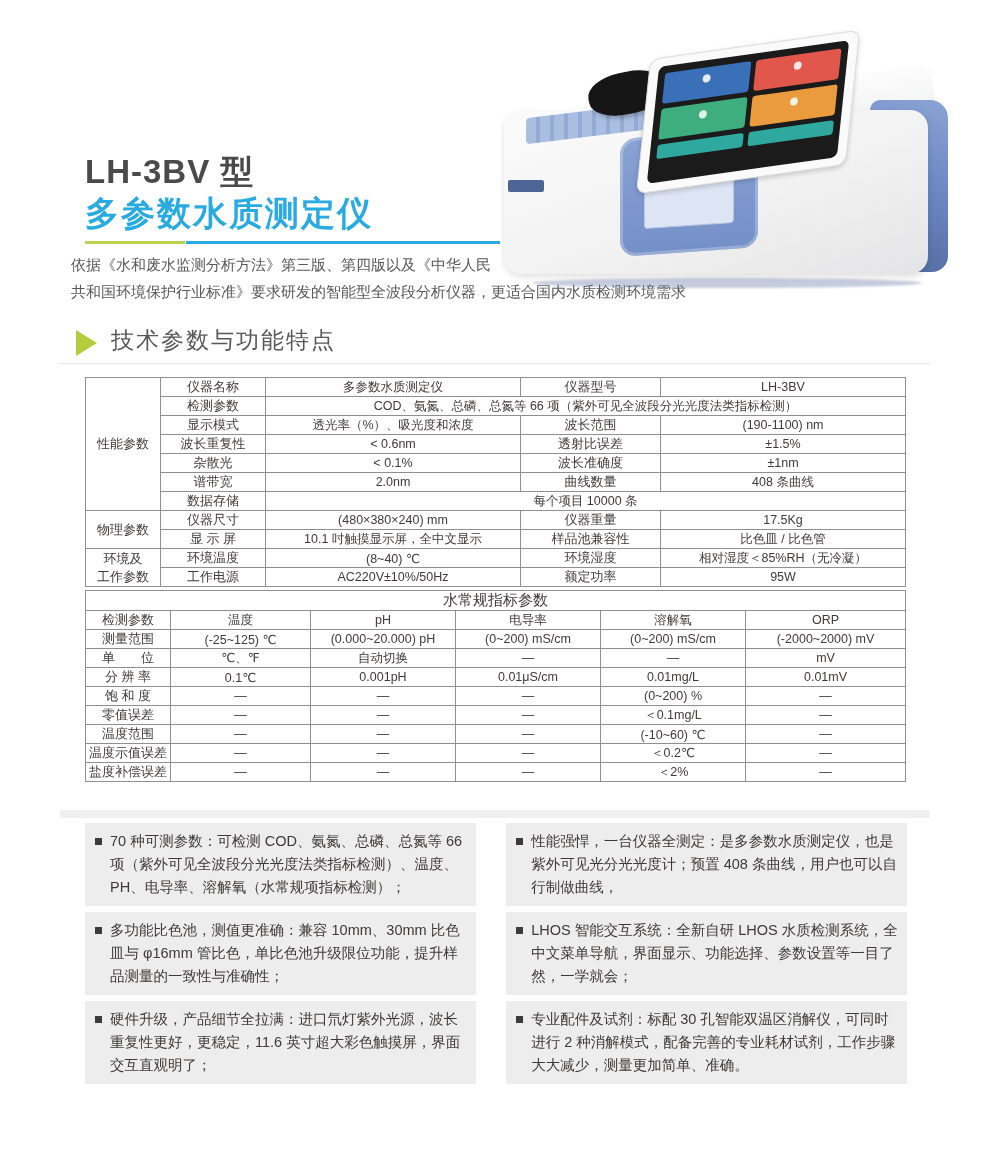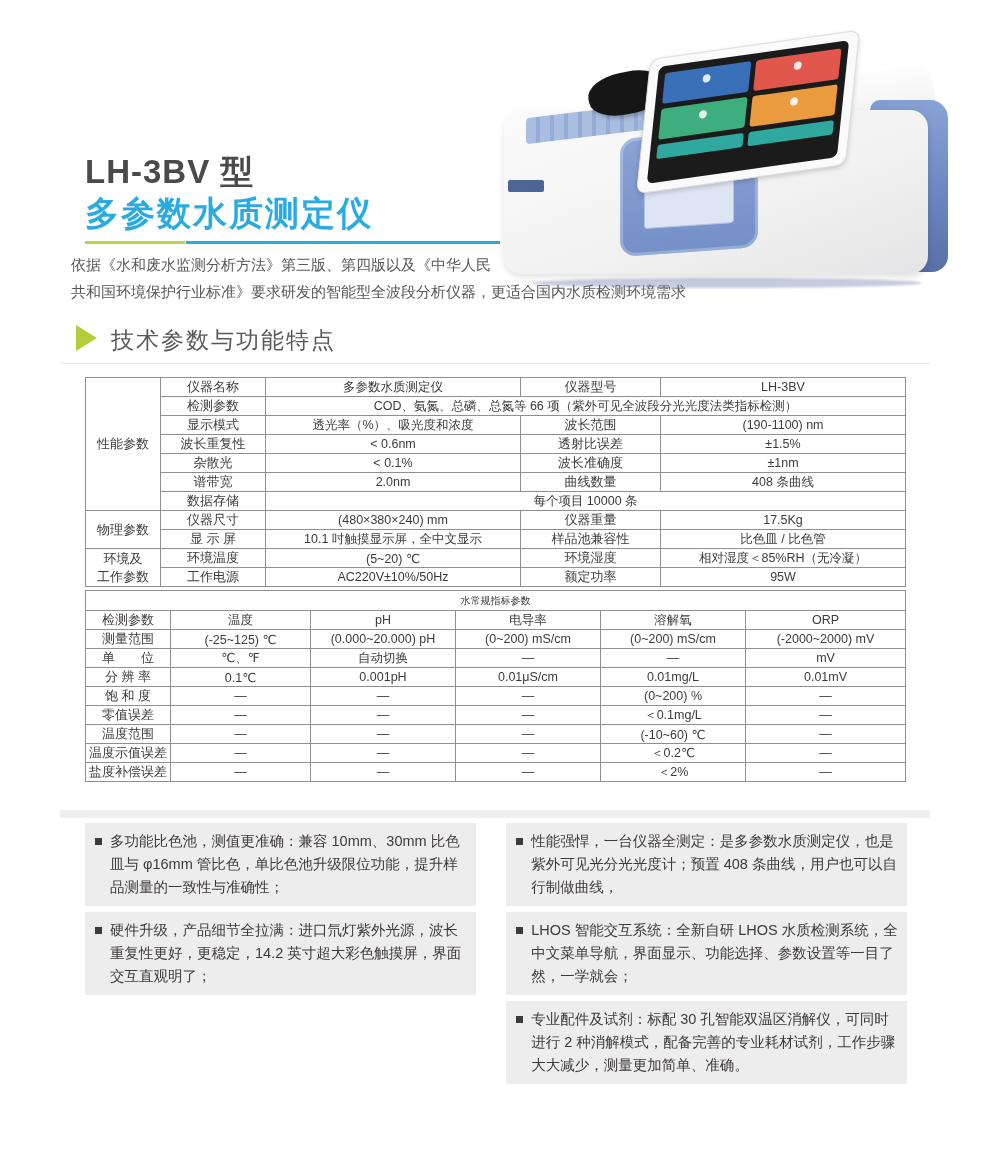--- a/index.html
+++ b/index.html
@@ -34,33 +34,33 @@
   .tile::before{content:"";position:absolute;left:50%;top:7px;width:8px;height:8px;margin-left:-4px;border-radius:50%;background:rgba(255,255,255,.85);}
   .screen-btns{display:flex;gap:5px;margin-top:5px;}
   .pill{flex:1;height:14px;border-radius:3px;}
   .dev-printer{position:absolute;left:128px;top:112px;width:138px;height:118px;background:linear-gradient(#8aa2d4,#7490c8);
     border-radius:16px;transform:skewY(-4deg);box-shadow:inset 0 0 0 3px rgba(255,255,255,.25);}
   .printer-door{position:absolute;left:24px;top:26px;width:88px;height:64px;background:#dde4f3;border-radius:4px;
     border:1px solid #b9c5e2;box-shadow:inset 0 10px 0 #e9eef8;}
   .dev-logo{position:absolute;left:16px;top:158px;width:36px;height:12px;background:#23407e;border-radius:2px;opacity:.8;}
   .dev-base{position:absolute;left:40px;bottom:2px;width:390px;height:10px;background:rgba(90,110,160,.35);border-radius:50%;filter:blur(1px);}
   
-  .section-head{position:absolute;left:76px;top:325px;display:flex;align-items:flex-start;}
+  .section-head{position:absolute;left:76px;top:325px;display:flex;align-items:flex-end;}
   .tri-icon{width:0;height:0;border-left:21px solid #b5cc3c;border-top:13px solid transparent;border-bottom:13px solid transparent;margin-right:14px;}
   .section-title{font-size:23px;color:#595757;letter-spacing:2px;}
   .section-line{position:absolute;left:60px;top:363px;width:870px;height:1px;background:#e7e7e7;}
   
   table{border-collapse:collapse;table-layout:fixed;width:820px;}
   td{border:1px solid #8f8f8f;text-align:center;vertical-align:middle;font-size:12.5px;height:18px;
      padding:0 3px;color:#3e3a39;overflow:hidden;white-space:nowrap;}
   td.group{white-space:pre-line;font-size:13px;}
   td.label{font-size:13px;}
   .spec-table{position:absolute;left:85px;top:377px;}
   .water-table{position:absolute;left:85px;top:590px;}
-  td.wt-title{font-size:10px;height:19px;}
+  td.wt-title{font-size:15px;height:19px;}
   
   .feat-strip{position:absolute;left:60px;top:810px;width:870px;height:8px;background:#f0f0f0;}
   .features{position:absolute;left:85px;top:823px;width:822px;display:flex;gap:8px;}
   .feat-col{display:flex;flex-direction:column;gap:6px;}
   .feat-col.left{width:402px;}
   .feat-col.right{width:412px;padding-left:22px;}
   .feat-item{background:#ededed;padding:7px 9px 7px 8px;display:flex;}
   .bullet-sq{flex:0 0 auto;width:7px;height:7px;background:#3e3a39;margin:8px 8px 0 2px;}
   .feat-text{font-size:14.5px;line-height:23px;color:#3e3a39;}
 </style>
@@ -167,21 +167,21 @@
       <tr>
         <td class="label">显 示 屏</td>
         <td>10.1 吋触摸显示屏，全中文显示</td>
         <td class="label">样品池兼容性</td>
         <td>比色皿 / 比色管</td>
       </tr>
       <tr>
         <td rowspan="2" class="group">环境及
 工作参数</td>
         <td class="label">环境温度</td>
-        <td>(5~20) ℃</td>
+        <td>(8~40) ℃</td>
         <td class="label">环境湿度</td>
         <td>相对湿度＜85%RH（无冷凝）</td>
       </tr>
       <tr>
         <td class="label">工作电源</td>
         <td>AC220V±10%/50Hz</td>
         <td class="label">额定功率</td>
         <td>95W</td>
       </tr>
     </tbody>
@@ -273,25 +273,29 @@
         <td>—</td>
       </tr>
     </tbody>
 </table>
 
 <div class="feat-strip"></div>
 <div class="features">
   <div class="feat-col left" id="feat-left">
       <div class="feat-item">
         <span class="bullet-sq"></span>
+        <span class="feat-text">70 种可测参数：可检测 COD、氨氮、总磷、总氮等 66 项（紫外可见全波段分光光度法类指标检测）、温度、PH、电导率、溶解氧（水常规项指标检测）；</span>
+      </div>
+      <div class="feat-item">
+        <span class="bullet-sq"></span>
         <span class="feat-text">多功能比色池，测值更准确：兼容 10mm、30mm 比色皿与 φ16mm 管比色，单比色池升级限位功能，提升样品测量的一致性与准确性；</span>
       </div>
       <div class="feat-item">
         <span class="bullet-sq"></span>
-        <span class="feat-text">硬件升级，产品细节全拉满：进口氘灯紫外光源，波长重复性更好，更稳定，14.2 英寸超大彩色触摸屏，界面交互直观明了；</span>
+        <span class="feat-text">硬件升级，产品细节全拉满：进口氘灯紫外光源，波长重复性更好，更稳定，11.6 英寸超大彩色触摸屏，界面交互直观明了；</span>
       </div>
     </div>
   <div class="feat-col right" id="feat-right">
       <div class="feat-item">
         <span class="bullet-sq"></span>
         <span class="feat-text">性能强悍，一台仪器全测定：是多参数水质测定仪，也是紫外可见光分光光度计；预置 408 条曲线，用户也可以自行制做曲线，</span>
       </div>
       <div class="feat-item">
         <span class="bullet-sq"></span>
         <span class="feat-text">LHOS 智能交互系统：全新自研 LHOS 水质检测系统，全中文菜单导航，界面显示、功能选择、参数设置等一目了然，一学就会；</span>

